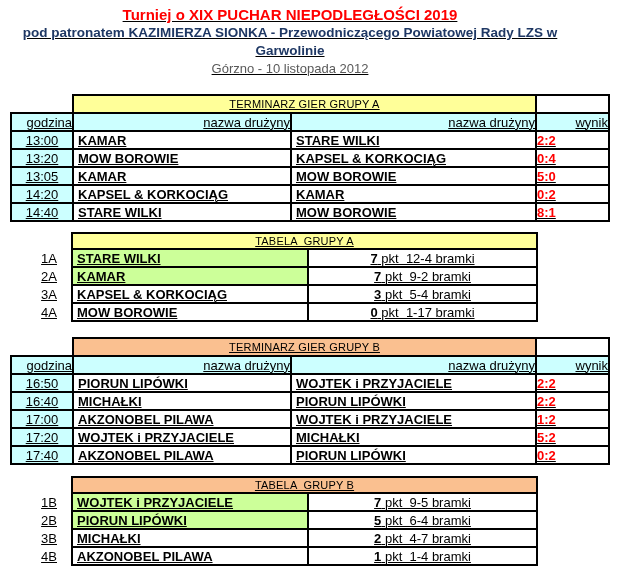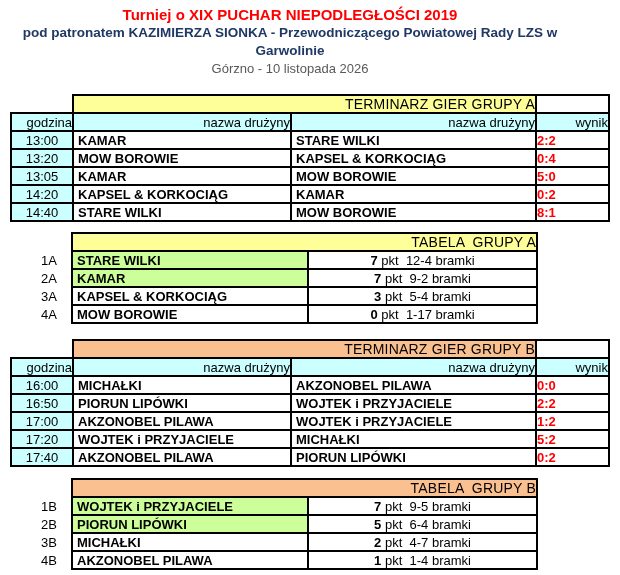--- a/index.html
+++ b/index.html
@@ -3,21 +3,21 @@
 <meta charset="utf-8">
 <style>
   html, body {
     margin: 0; padding: 0;
     width: 620px; height: 575px;
     background: #ffffff;
     color: #000;
     font-family: "Liberation Sans", sans-serif;
     overflow: hidden;
   }
-  .page { width: 580px; height: 575px; }
+  .page { width: 580px; height: 575px; text-decoration: underline; }
 
   
   .header { text-align: center; padding-top: 6px; }
   .title {
     color: var(--c-title-red, #FF0000);
     font-weight: bold; font-size: 15px; line-height: 18px;
   }
   .subtitle {
     color: var(--c-navy, #1F3864);
     font-weight: bold; font-size: 13.5px; line-height: 18px;
@@ -34,21 +34,21 @@
   .sched { width: 598px; margin-top: 17px; }
   .stand { width: 527px; }
   .stand.ga { margin-top: 10px; }
   .sched.gb { margin-top: 15px; }
   .stand.gb { margin-top: 11px; }
 
   .sched td, .stand td { border: 2px solid #000; }
   td.nb { border: none; background: transparent; }
 
   .title-cell {
-    text-align: right; height: 13px; font-size: 14px;
+    text-align: center; height: 13px; font-size: 11px;
     white-space: pre; letter-spacing: 0.2px; margin-left: 16px;
   }
   .yellow { background: var(--c-yellow, #FFFF99); }
   .orange { background: var(--c-orange, #FAC090); }
 
   .head-cell { background: var(--c-cyan, #CCFFFF); text-align: right; }
   .empty-top { background: #fff; }
 
   .time { background: var(--c-cyan, #CCFFFF); text-align: center; }
   .team { font-weight: bold; text-align: left; padding-left: 4px; white-space: nowrap; }
@@ -61,21 +61,21 @@
   .stats b { font-weight: bold; }
 </style>
 </head>
 <body>
 
 <div class="page">
 
   <div class="header">
     <div class="title">Turniej o XIX PUCHAR NIEPODLEGŁOŚCI 2019</div>
     <div class="subtitle">pod patronatem KAZIMIERZA SIONKA - Przewodniczącego Powiatowej Rady LZS w Garwolinie</div>
-    <div class="dateline">Górzno - 10 listopada 2026</div>
+    <div class="dateline">Górzno - 10 listopada 2012</div>
   </div>
 
   <table class="sched ga">
     <colgroup>
         <col style="width:62px">
         <col style="width:218px">
         <col style="width:245px">
         <col style="width:73px">
       </colgroup>
     <tbody>
@@ -176,32 +176,32 @@
       </tr>
       <tr>
         <td class="head-cell">godzina</td>
         <td class="head-cell">nazwa drużyny</td>
         <td class="head-cell">nazwa drużyny</td>
         <td class="head-cell">wynik</td>
       </tr>
     </tbody>
     <tbody>
         <tr>
-          <td class="time">16:00</td>
-          <td class="team">MICHAŁKI</td>
-          <td class="team">AKZONOBEL PILAWA</td>
-          <td class="score">0:0</td>
-        </tr>
-        <tr>
           <td class="time">16:50</td>
           <td class="team">PIORUN LIPÓWKI</td>
           <td class="team">WOJTEK i PRZYJACIELE</td>
           <td class="score">2:2</td>
         </tr>
         <tr>
+          <td class="time">16:40</td>
+          <td class="team">MICHAŁKI</td>
+          <td class="team">PIORUN LIPÓWKI</td>
+          <td class="score">2:2</td>
+        </tr>
+        <tr>
           <td class="time">17:00</td>
           <td class="team">AKZONOBEL PILAWA</td>
           <td class="team">WOJTEK i PRZYJACIELE</td>
           <td class="score">1:2</td>
         </tr>
         <tr>
           <td class="time">17:20</td>
           <td class="team">WOJTEK i PRZYJACIELE</td>
           <td class="team">MICHAŁKI</td>
           <td class="score">5:2</td>

